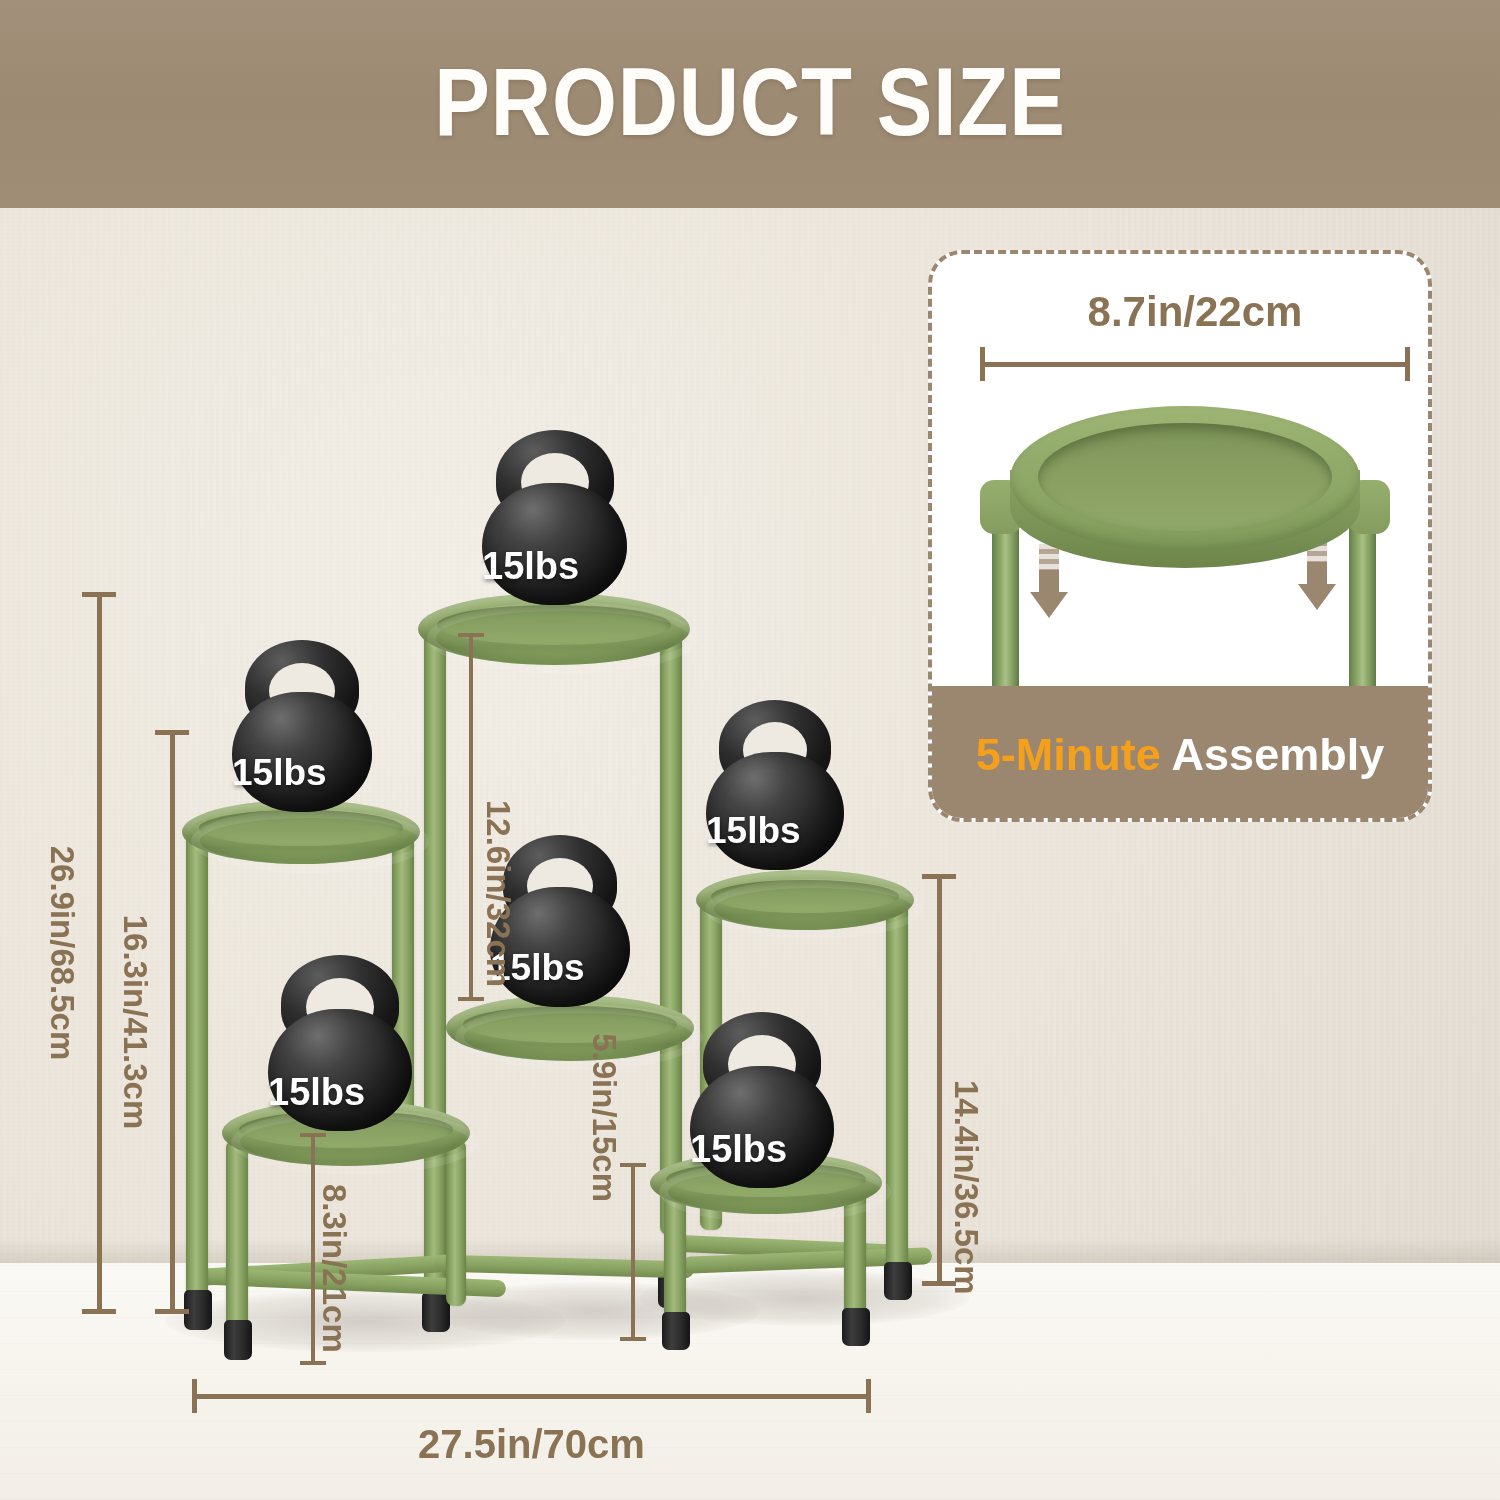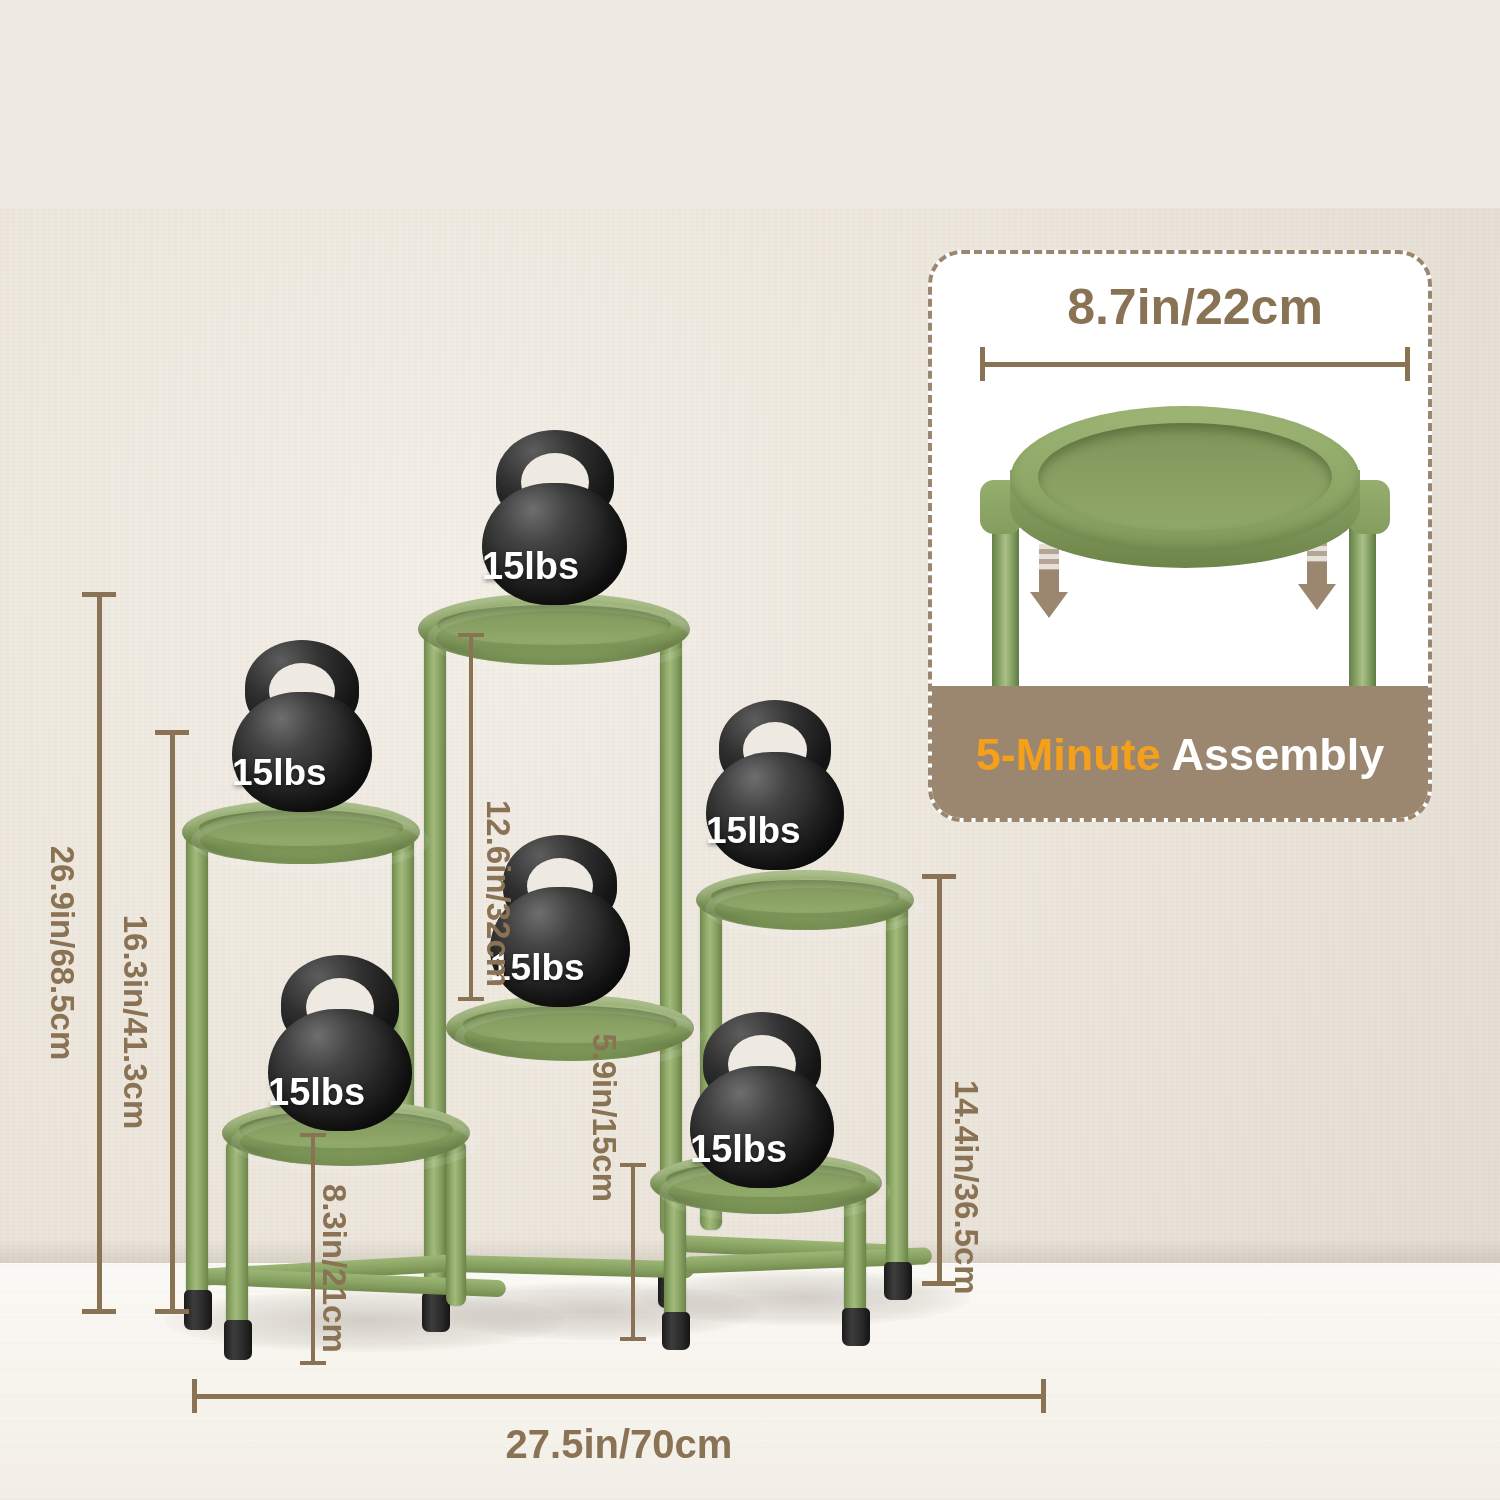--- a/index.html
+++ b/index.html
@@ -209,20 +209,23 @@
 </style>
 </head>
 <body>
 
 <div id="stage">
 
   <div class="wall"></div>
   <div class="wallshadow"></div>
   <div class="floor"></div>
 
+  <div class="header">
+    <div class="title">PRODUCT SIZE</div>
+  </div>
 
   <div class="shadowblob" style="left:165px;top:1290px;width:400px;height:62px;"></div>
   <div class="shadowblob" style="left:430px;top:1282px;width:330px;height:58px;"></div>
   <div class="shadowblob" style="left:640px;top:1270px;width:330px;height:56px;"></div>
 
   <div class="stand">
 
     <div class="leg" style="left:424px;top:615px;width:22px;height:700px;"></div>
     <div class="leg" style="left:660px;top:615px;width:22px;height:620px;"></div>
     <div class="foot" style="left:422px;top:1292px;width:28px;height:40px;"></div>
@@ -373,34 +376,34 @@
     <div class="lbl" style="left:-16px;top:20px;transform:translate(-100%,0) rotate(90deg);transform-origin:right center;">5.9in/15cm</div>
   </div>
 
   <div class="dimV" style="left:922px;top:874px;width:34px;height:412px;">
     <div class="line"></div>
     <div class="cap t"></div>
     <div class="cap b"></div>
     <div class="lbl" style="left:44px;top:206px;transform:translate(0,-50%) rotate(90deg);transform-origin:left center;">14.4in/36.5cm</div>
   </div>
 
-  <div class="dimH" style="left:192px;top:1378px;width:854px;height:36px;">
+  <div class="dimH" style="left:192px;top:1378px;width:658px;height:36px;padding-left:21px;">
     <div class="line"></div>
     <div class="cap l"></div>
     <div class="cap r"></div>
     <div class="lbl">27.5in/70cm</div>
   </div>
 
   <div class="panel">
 
     <div class="dimH" style="left:48px;top:92px;width:430px;height:36px;">
       <div class="line"></div>
       <div class="cap l"></div>
       <div class="cap r"></div>
-      <div class="lbl" style="top:auto;bottom:100%;margin-bottom:10px;margin-top:0;font-size:50px;">8.7in/22cm</div>
+      <div class="lbl" style="top:auto;bottom:100%;margin-bottom:10px;margin-top:0;font-size:42px;">8.7in/22cm</div>
     </div>
 
     <div class="tube" style="left:60px;top:268px;height:200px;">
       <div class="top"></div>
     </div>
     <div class="tube" style="right:52px;top:258px;height:210px;">
       <div class="top"></div>
     </div>
 
     <div class="arrow" style="left:98px;top:290px;">

